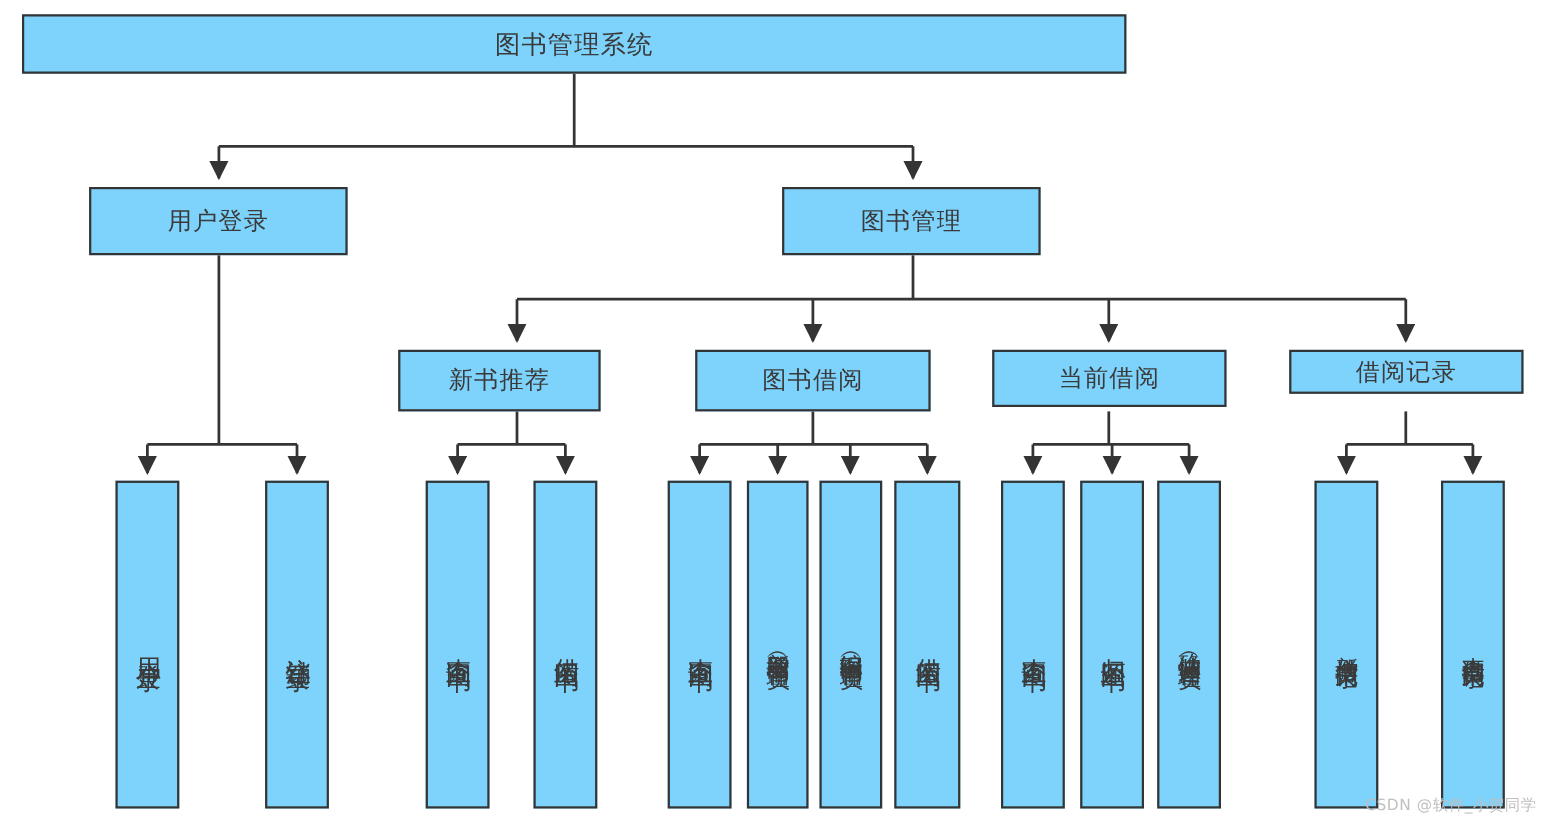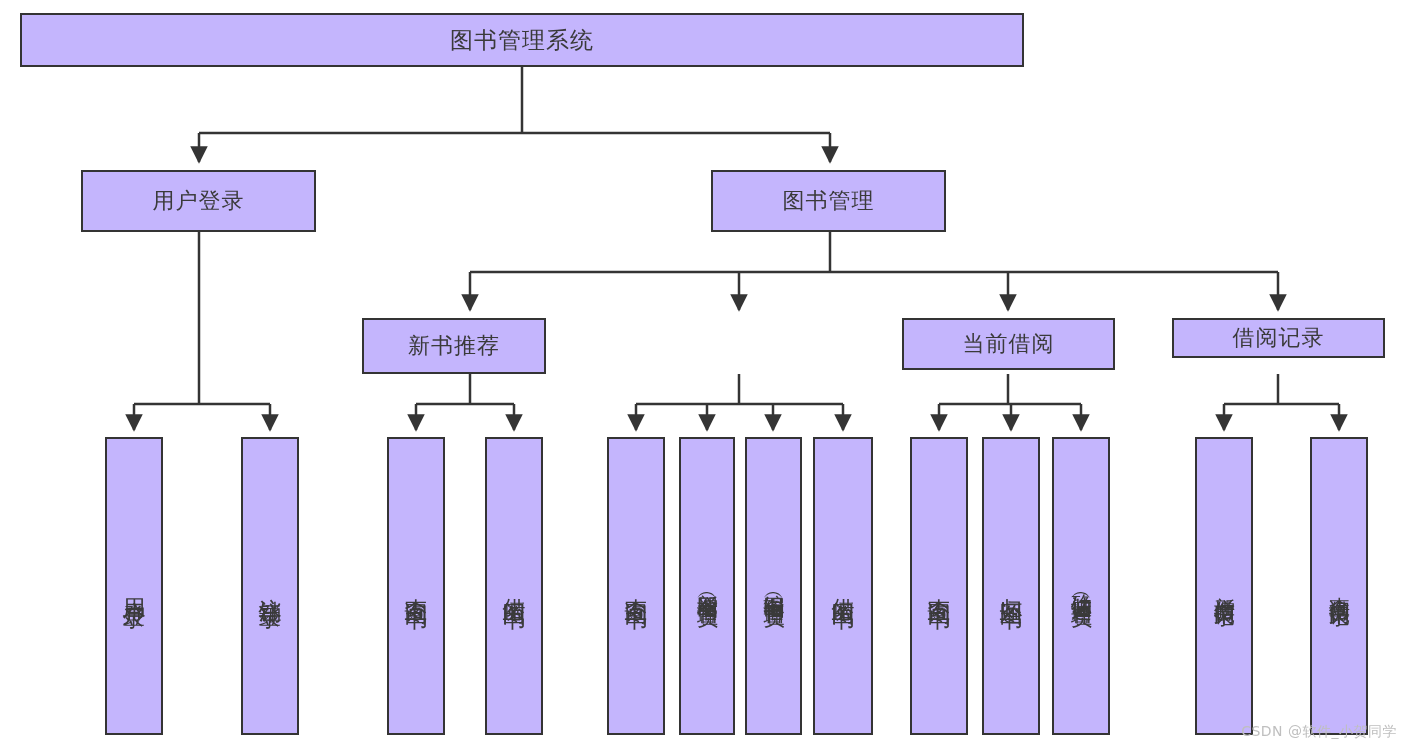--- a/index.html
+++ b/index.html
@@ -1,19 +1,19 @@
 <!DOCTYPE html>
 <html><head>
 <meta charset="utf-8">
 <style>
   html,body{margin:0;padding:0;background:#ffffff;}
   body{width:1405px;height:747px;font-family:"DejaVu Sans","Liberation Sans",sans-serif;}
   #stage{position:relative;width:1405px;height:747px;overflow:hidden;background:#fff;}
   svg.lines{position:absolute;left:0;top:0;width:1405px;height:747px;pointer-events:none;}
-  .node{position:absolute;box-sizing:border-box;background:#c4b5fd;border:2.5px solid #343434;
+  .node{position:absolute;box-sizing:border-box;background:#7dd3fc;border:2.5px solid #343434;
         display:flex;align-items:center;justify-content:center;text-align:right;}
   .node .lbl{color:#3a3a3a;white-space:nowrap;letter-spacing:1px;}
   .node.h .lbl{font-size:22px;}
   .node.root .lbl{font-size:23px;}
   .node.v{align-items:center;justify-content:center;}
   .node.v .lbl{writing-mode:vertical-rl;text-orientation:upright;font-size:23px;
                line-height:1.18;letter-spacing:3px;white-space:normal;max-height:100%;}
   .node.v.narrow .lbl{font-size:21px;letter-spacing:2px;}
   .watermark{position:absolute;right:8px;bottom:6px;color:#bfbfbf;font-size:14px;
              letter-spacing:.5px;white-space:nowrap;}
@@ -80,20 +80,23 @@
   <div class="node h" style="left:81px;top:170px;width:235px;height:62px;">
     <span class="lbl">用户登录</span>
   </div>
   <div class="node h" style="left:711px;top:170px;width:235px;height:62px;">
     <span class="lbl">图书管理</span>
   </div>
 
   <div class="node h" style="left:362px;top:318px;width:184px;height:56px;">
     <span class="lbl">新书推荐</span>
   </div>
+  <div class="node h" style="left:632px;top:318px;width:214px;height:56px;">
+    <span class="lbl">图书借阅</span>
+  </div>
   <div class="node h" style="left:902px;top:318px;width:213px;height:52px;">
     <span class="lbl">当前借阅</span>
   </div>
   <div class="node h" style="left:1172px;top:318px;width:213px;height:40px;">
     <span class="lbl">借阅记录</span>
   </div>
 
   <div class="node v" style="left:105px;top:437px;width:58px;height:298px;">
     <span class="lbl">用户登录</span>
   </div>

